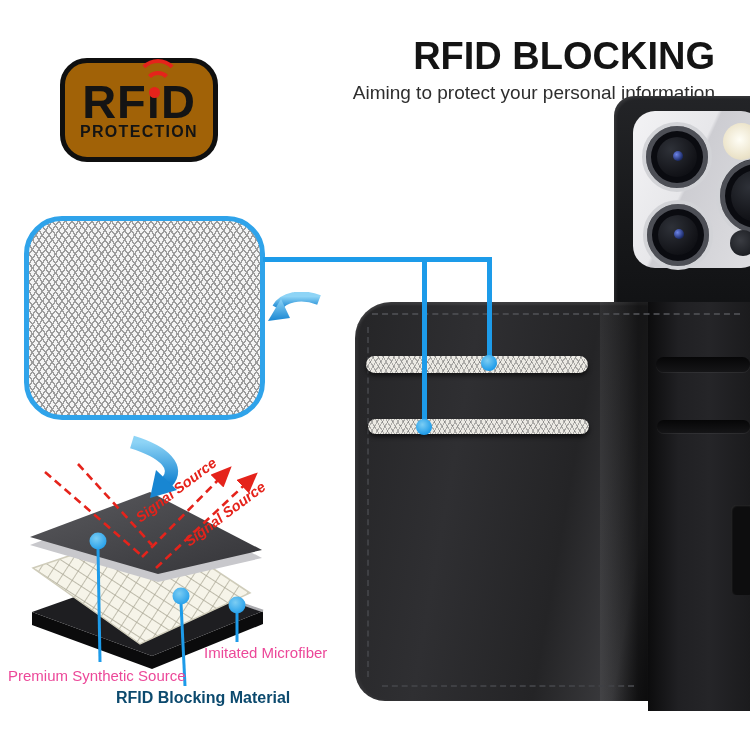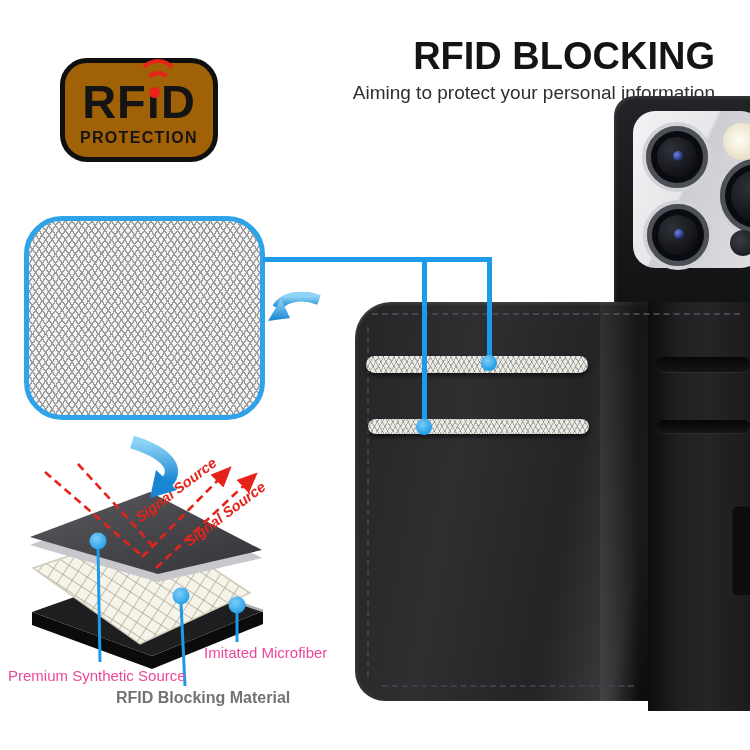--- a/index.html
+++ b/index.html
@@ -16,21 +16,21 @@
         border-radius:27px;background:#a16207;text-align:center;z-index:2;}
   .logo-rfid{position:relative;display:inline-block;margin-top:21px;font-size:47px;font-weight:bold;
              color:#141414;line-height:0.78;letter-spacing:1px;}
   .logo-i{position:relative;display:inline-block;}
   .i-dot{position:absolute;width:11px;height:11px;background:#e5231b;border-radius:50%;
          left:50%;margin-left:-5px;top:3px;}
   .wifi-arc{position:absolute;left:50%;border:4.5px solid #e5231b;
             border-color:#e5231b transparent transparent transparent;border-radius:50%;}
   .arc-small{width:20px;height:20px;margin-left:-10px;top:-13px;}
   .arc-big{width:36px;height:36px;margin-left:-18px;top:-25px;}
-  .logo-caption{font-size:16px;font-weight:bold;letter-spacing:1.3px;color:#141414;margin-top:7px;}
+  .logo-caption{font-size:16px;font-weight:bold;letter-spacing:1.3px;color:#141414;margin-top:1px;}
 
   
   .mesh-box{position:absolute;left:24px;top:216px;width:231px;height:194px;
             border:5px solid #2fa3ea;border-radius:38px;
             background-color:#f4f4f4;
             background-image:
               repeating-linear-gradient(55deg,#9c9c9c 0 1.4px,rgba(0,0,0,0) 1.4px 5.4px),
               repeating-linear-gradient(-55deg,#9c9c9c 0 1.4px,rgba(0,0,0,0) 1.4px 5.4px);
             z-index:2;}
 
@@ -91,21 +91,21 @@
   #slit1{left:656px;top:357px;width:94px;height:15px;}
   #slit2{left:657px;top:420px;width:93px;height:13px;}
   #pocket{position:absolute;left:731px;top:505px;width:19px;height:90px;background:#0d0d0e;
         border-radius:5px 0 0 5px;z-index:12;box-shadow:inset 1px 1px 2px rgba(255,255,255,0.12);}
 
   
   #arrow-left{position:absolute;left:267px;top:292px;z-index:20;}
   #layers{position:absolute;left:0;top:428px;z-index:15;}
   .layer-label{position:absolute;font-size:15px;color:#ec4899;z-index:16;white-space:nowrap;}
   #label-premium{left:8px;top:667px;}
-  #label-rfidmat{left:116px;top:689px;color:#737373;font-size:16px;font-weight:600;}
+  #label-rfidmat{left:116px;top:689px;color:#0c4a6e;font-size:16px;font-weight:600;}
   #label-micro{left:204px;top:644px;}
 </style>
 </head>
 <body>
 
 <div id="stage">
 
   <div class="header">
     <div class="title">RFID BLOCKING</div>
     <div class="subtitle">Aiming to protect your personal information</div>

